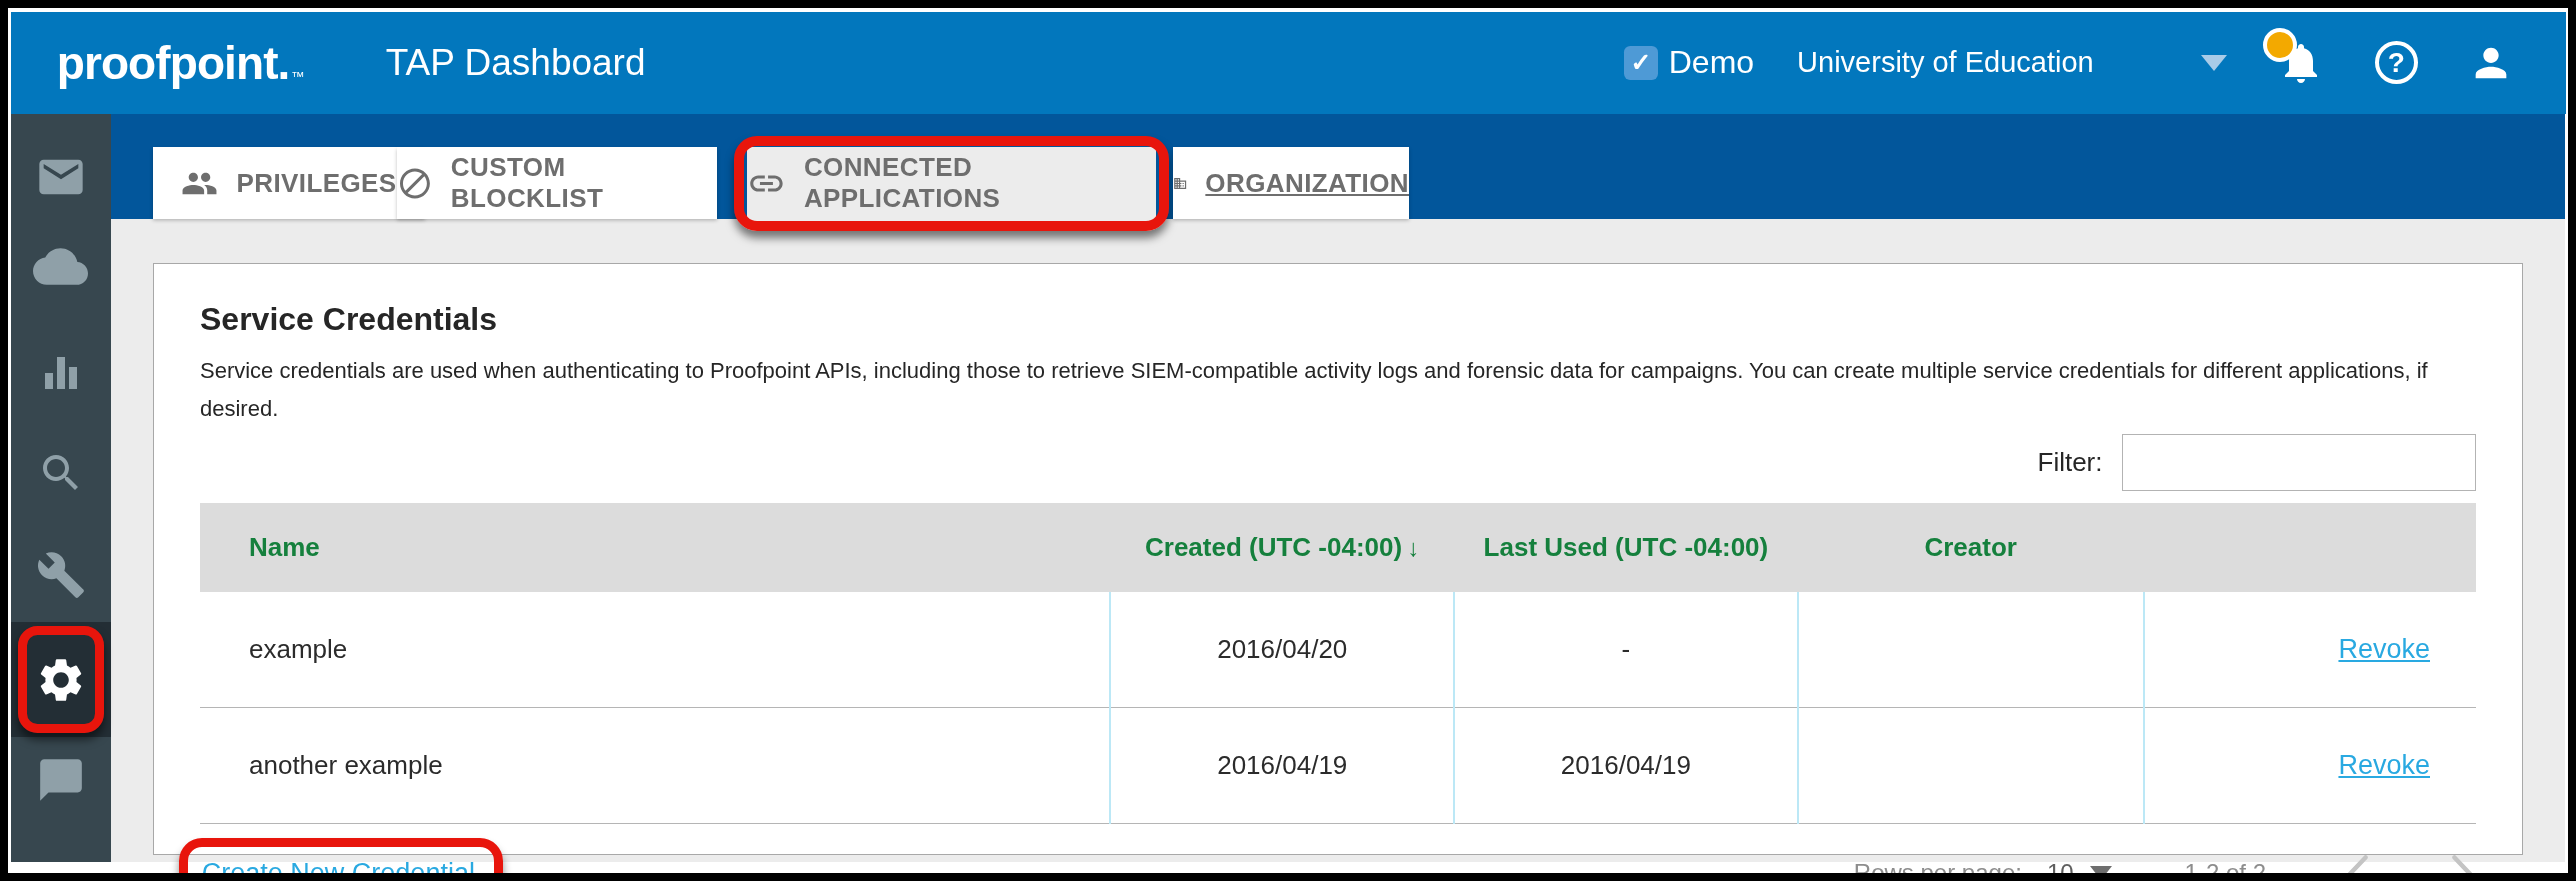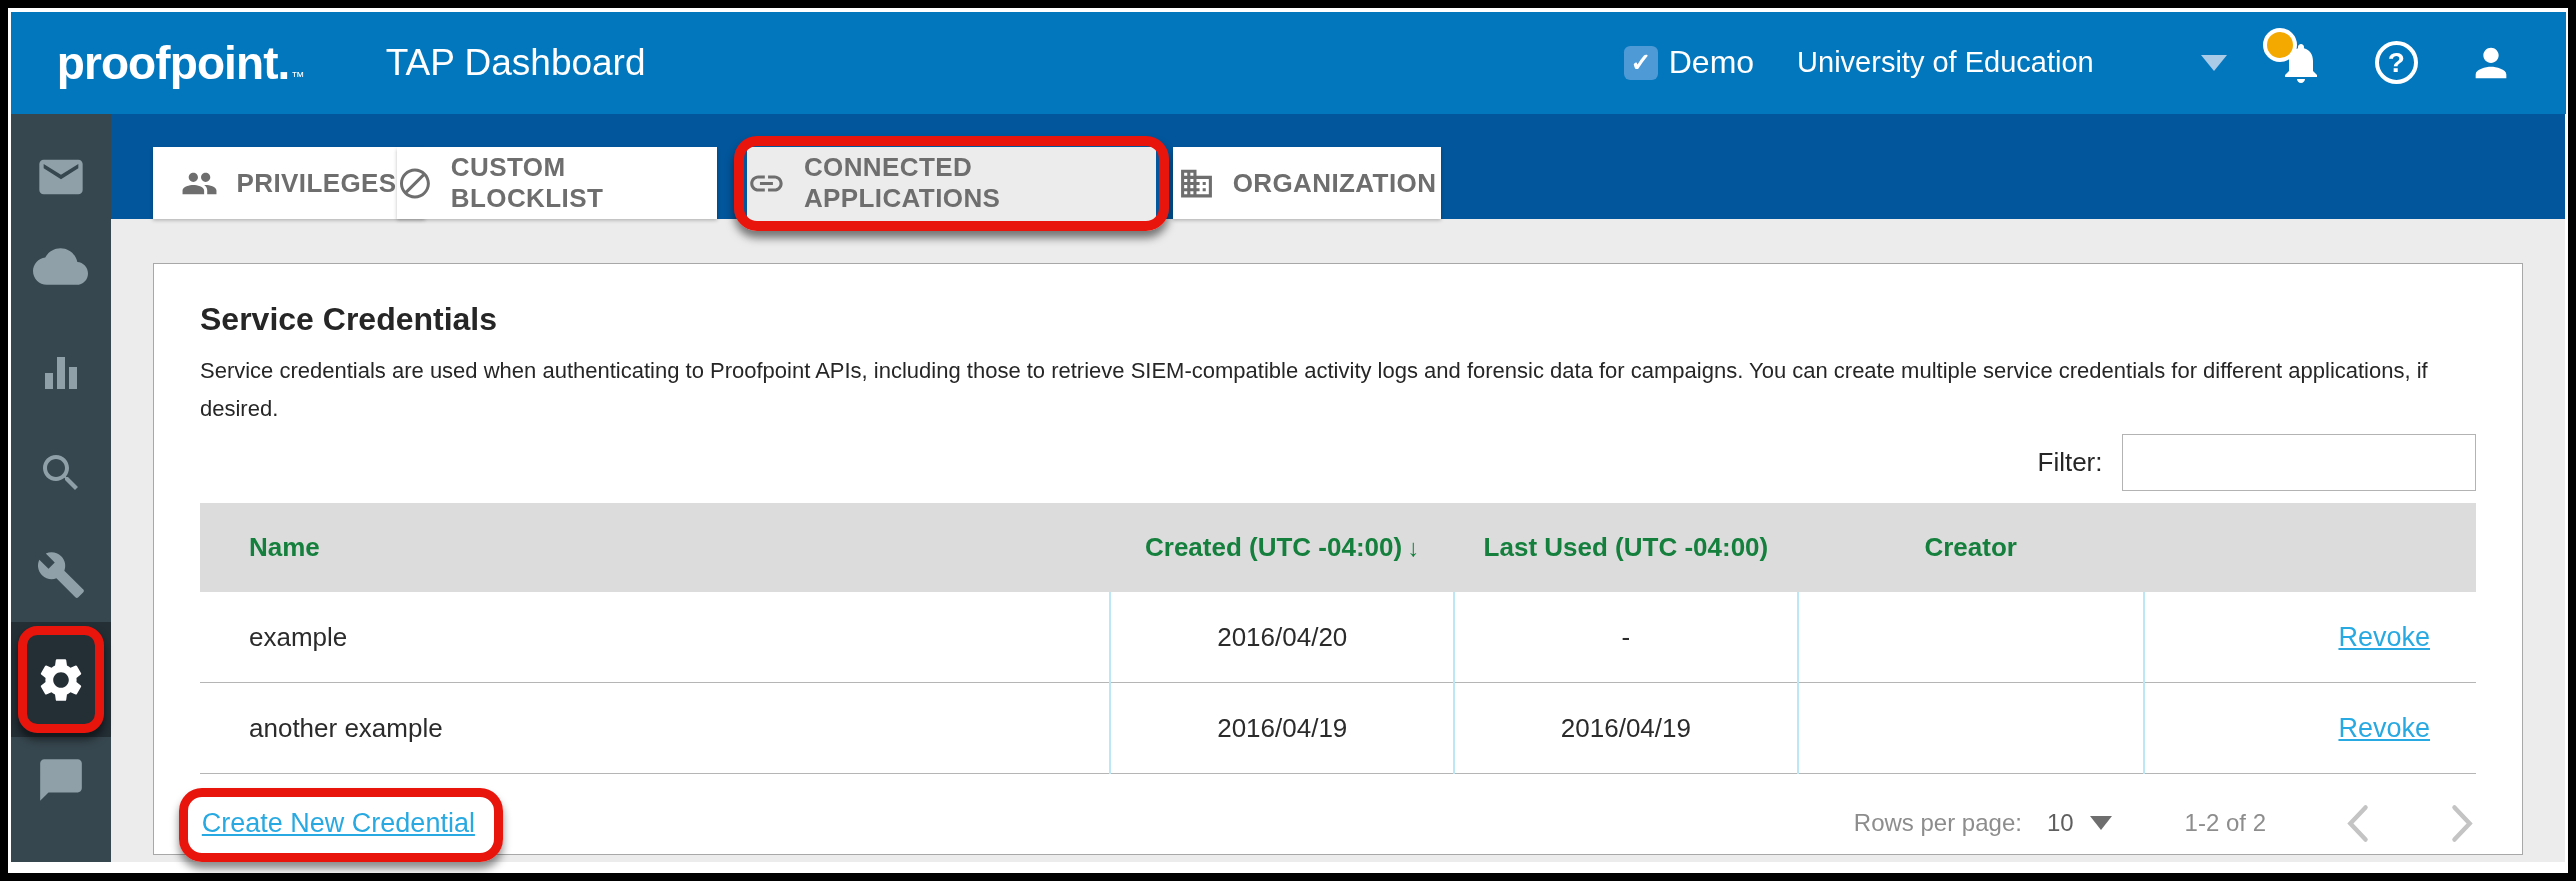--- a/index.html
+++ b/index.html
@@ -43,21 +43,21 @@
   .card h1 { font-size:32px; font-weight:700; color:#262626; }
   .card .desc { margin-top:14px; font-size:22px; line-height:38px; color:#262626; max-width:2278px; }
   .filter-row { margin-top:5.3px; display:flex; align-items:center; justify-content:flex-end; height:59px; }
   .filter-label { font-size:26px; color:#262626; margin-right:19.5px; }
   .filter-input { width:354px; height:57px; border:1.8px solid #b3b3b3; background:#fff; font-size:25px; padding:0 12.4px; outline:none; }
 
   table.creds { margin-top:10.7px; width:100%; border-collapse:collapse; table-layout:fixed; }
   .creds thead th { background:#dcdcdc; height:89px; font-size:26px; font-weight:700; color:#15803d; }
   .creds th.c-name { text-align:left; padding-left:49px; }
   .creds th.c-mid { text-align:center; }
-  .creds tbody td { background:#fff; height:91px; font-size:26px; color:#2b2b2b; border-bottom:1.8px solid #b5b5b5;margin-top:15px; }
+  .creds tbody td { background:#fff; height:116px; font-size:26px; color:#2b2b2b; border-bottom:1.8px solid #b5b5b5;margin-top:15px; }
   .creds tbody td + td { border-left:2.7px solid #bce8f6; }
   .creds td.c-name { text-align:left; padding-left:49px; }
   .creds td.c-mid { text-align:center; }
   .creds td.c-action, .creds th.c-action { text-align:right; padding-right:46px; }
   a.blue-link { color:#29a9e1; text-decoration:underline; font-size:27px; cursor:pointer; }
   .sort-arrow { font-size:24px; margin-left:5.3px; }
 
   .card-footer { margin-top:9px; display:flex; align-items:center; justify-content:space-between; height:80px; }
   .create-wrap { position:relative; margin-left:1.8px; }
   .link-ring { position:absolute; inset:-19.5px -28px -23px -23px; border:9px solid #e8150c; border-radius:23px; box-shadow:0 7px 9px rgba(0,0,0,.45); pointer-events:none; }
@@ -160,21 +160,21 @@
         </svg>
       <span>CUSTOM BLOCKLIST</span>
     </div>
     <div class="tab active" style="left:636px; width:409px;">
       <svg width="41" height="41" viewBox="0 0 24 24">
           <path d="M3.9 12c0-1.71 1.39-3.1 3.1-3.1h4V7H7c-2.76 0-5 2.24-5 5s2.24 5 5 5h4v-1.9H7c-1.71 0-3.1-1.39-3.1-3.1zM8 13h8v-2H8v2zm9-6h-4v1.9h4c1.71 0 3.1 1.39 3.1 3.1s-1.39 3.1-3.1 3.1h-4V17h4c2.76 0 5-2.24 5-5s-2.24-5-5-5z"></path>
         </svg>
       <span>CONNECTED APPLICATIONS</span>
       <div class="tab-ring"></div>
     </div>
-    <div class="tab" style="left:1062px; width:268px;">
+    <div class="tab" style="left:1062px; width:236px;text-decoration:underline;">
       <svg width="37" height="37" viewBox="0 0 24 24">
           <path d="M12 7V3H2v18h20V7H12zM6 19H4v-2h2v2zm0-4H4v-2h2v2zm0-4H4V9h2v2zm0-4H4V5h2v2zm4 12H8v-2h2v2zm0-4H8v-2h2v2zm0-4H8V9h2v2zm0-4H8V5h2v2zm10 12h-8v-2h2v-2h-2v-2h2v-2h-2V9h8v10zm-2-8h-2v2h2v-2zm0 4h-2v2h2v-2z"></path>
         </svg>
       <span>ORGANIZATION</span>
     </div>
   </div>
 
   <div class="page">
     <div class="card">
       <h1>Service Credentials</h1>

